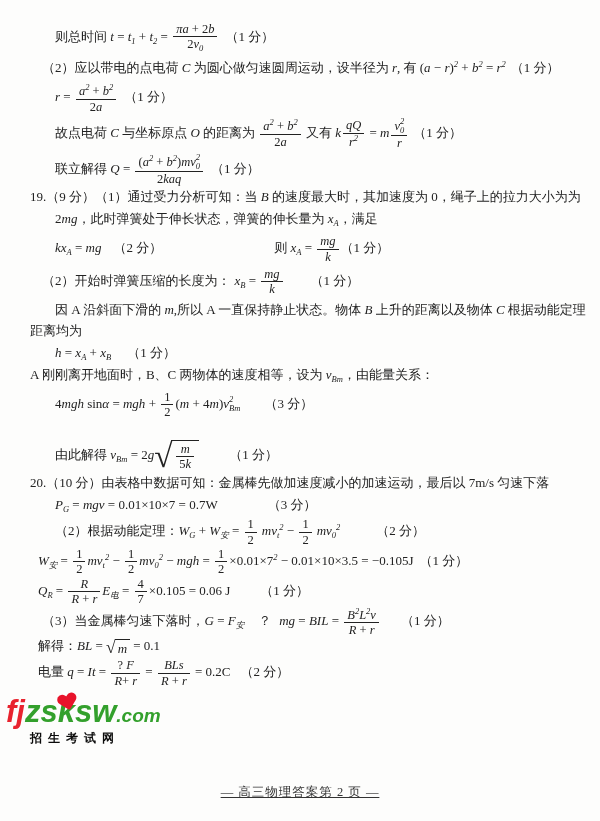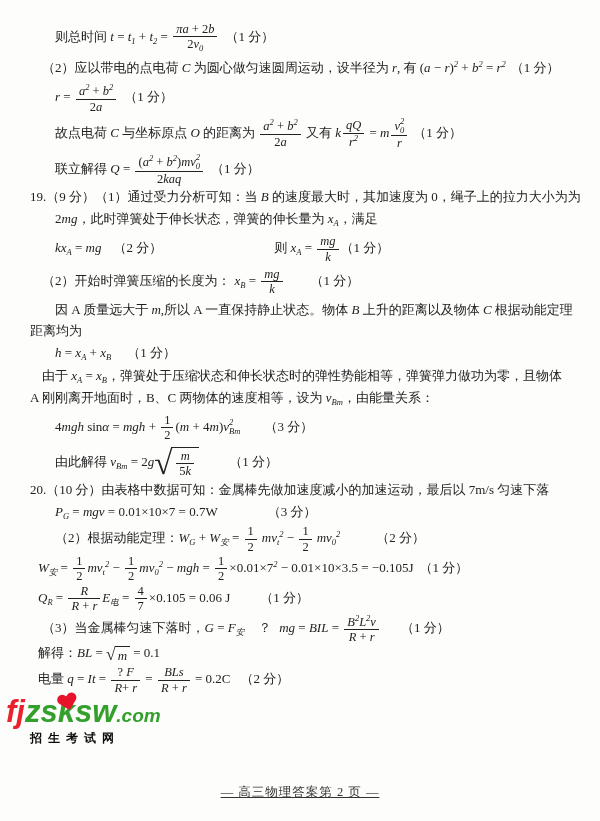--- a/index.html
+++ b/index.html
@@ -44,27 +44,26 @@
   <div class="content">
       <div class="line" style="padding-left: 25px; margin-top: 0px;"><span class="mtxt">则总时间 </span><span class="mi">t</span><span class="mtxt"> = </span><span class="mi">t</span><span class="msub">1</span><span class="mtxt"> + </span><span class="mi">t</span><span class="msub">2</span><span class="mtxt"> = </span><span class="frac"><span class="fnum"><span class="mi">πa</span><span class="mtxt"> + 2</span><span class="mi">b</span></span><span class="fden"><span class="mtxt">2</span><span class="mi">v</span><span class="msub">0</span></span></span><span class="gap" style="width: 6px;"></span><span class="mtxt">（1 分）</span></div>
       <div class="line" style="padding-left: 12px; margin-top: 5px;"><span class="mtxt">（2）应以带电的点电荷 </span><span class="mi">C</span><span class="mtxt"> 为圆心做匀速圆周运动，设半径为 </span><span class="mi">r</span><span class="mtxt">, 有 (</span><span class="mi">a</span><span class="mtxt"> − </span><span class="mi">r</span><span class="mtxt">)</span><span class="msup">2</span><span class="mtxt"> + </span><span class="mi">b</span><span class="msup">2</span><span class="mtxt"> = </span><span class="mi">r</span><span class="msup">2</span><span class="gap" style="width: 5px;"></span><span class="mtxt">（1 分）</span></div>
       <div class="line" style="padding-left: 25px; margin-top: 4px;"><span class="mi">r</span><span class="mtxt"> = </span><span class="frac"><span class="fnum"><span class="mi">a</span><span class="msup">2</span><span class="mtxt"> + </span><span class="mi">b</span><span class="msup">2</span></span><span class="fden"><span class="mtxt">2</span><span class="mi">a</span></span></span><span class="gap" style="width: 6px;"></span><span class="mtxt">（1 分）</span></div>
       <div class="line" style="padding-left: 25px; margin-top: 3px;"><span class="mtxt">故点电荷 </span><span class="mi">C</span><span class="mtxt"> 与坐标原点 </span><span class="mi">O</span><span class="mtxt"> 的距离为 </span><span class="frac"><span class="fnum"><span class="mi">a</span><span class="msup">2</span><span class="mtxt"> + </span><span class="mi">b</span><span class="msup">2</span></span><span class="fden"><span class="mtxt">2</span><span class="mi">a</span></span></span><span class="mtxt"> 又有 </span><span class="mi">k</span><span class="frac"><span class="fnum"><span class="mi">qQ</span></span><span class="fden"><span class="mi">r</span><span class="msup">2</span></span></span><span class="mtxt"> = </span><span class="mi">m</span><span class="frac"><span class="fnum"><span class="mi">v</span><span class="ss"><span class="ssu">2</span><span class="ssl">0</span></span></span><span class="fden"><span class="mi">r</span></span></span><span class="gap" style="width: 4px;"></span><span class="mtxt">（1 分）</span></div>
       <div class="line" style="padding-left: 25px; margin-top: 3px;"><span class="mtxt">联立解得 </span><span class="mi">Q</span><span class="mtxt"> = </span><span class="frac"><span class="fnum"><span class="mtxt">(</span><span class="mi">a</span><span class="msup">2</span><span class="mtxt"> + </span><span class="mi">b</span><span class="msup">2</span><span class="mtxt">)</span><span class="mi">mv</span><span class="ss"><span class="ssu">2</span><span class="ssl">0</span></span></span><span class="fden"><span class="mtxt">2</span><span class="mi">kaq</span></span></span><span class="gap" style="width: 6px;"></span><span class="mtxt">（1 分）</span></div>
       <div class="line" style="padding-left: 0px; margin-top: 3px;"><span class="mtxt">19.（9 分）（1）通过受力分析可知：当 </span><span class="mi">B</span><span class="mtxt"> 的速度最大时，其加速度为 0，绳子上的拉力大小为为</span></div>
       <div class="line" style="padding-left: 25px; margin-top: 2px;"><span class="mtxt">2</span><span class="mi">mg</span><span class="mtxt">，此时弹簧处于伸长状态，弹簧的伸长量为 </span><span class="mi">x</span><span class="msub">A</span><span class="mtxt">，满足</span></div>
       <div class="line" style="padding-left: 25px; margin-top: 3px;"><span class="mi">kx</span><span class="msub">A</span><span class="mtxt"> = </span><span class="mi">mg</span><span class="gap" style="width: 12px;"></span><span class="mtxt">（2 分）</span><span class="gap" style="width: 112px;"></span><span class="mtxt">则 </span><span class="mi">x</span><span class="msub">A</span><span class="mtxt"> = </span><span class="frac"><span class="fnum"><span class="mi">mg</span></span><span class="fden"><span class="mi">k</span></span></span><span class="mtxt">（1 分）</span></div>
       <div class="line" style="padding-left: 12px; margin-top: 3px;"><span class="mtxt">（2）开始时弹簧压缩的长度为：</span><span class="gap" style="width: 4px;"></span><span class="mi">x</span><span class="msub">B</span><span class="mtxt"> = </span><span class="frac"><span class="fnum"><span class="mi">mg</span></span><span class="fden"><span class="mi">k</span></span></span><span class="gap" style="width: 26px;"></span><span class="mtxt">（1 分）</span></div>
-      <div class="line" style="padding-left: 25px; margin-top: 5px;"><span class="mtxt">因 A 质量远大于 </span><span class="mi">m</span><span class="mtxt">,所以 A 一直保持静止状态。物体 </span><span class="mi">B</span><span class="mtxt"> 上升的距离以及物体 </span><span class="mi">C</span><span class="mtxt"> 根据动能定理</span></div>
+      <div class="line" style="padding-left: 25px; margin-top: 5px;"><span class="mtxt">因 A 沿斜面下滑的 </span><span class="mi">m</span><span class="mtxt">,所以 A 一直保持静止状态。物体 </span><span class="mi">B</span><span class="mtxt"> 上升的距离以及物体 </span><span class="mi">C</span><span class="mtxt"> 根据动能定理</span></div>
       <div class="line" style="padding-left: 0px; margin-top: 1px;"><span class="mtxt">距离均为</span></div>
       <div class="line" style="padding-left: 25px; margin-top: 2px;"><span class="mi">h</span><span class="mtxt"> = </span><span class="mi">x</span><span class="msub">A</span><span class="mtxt"> + </span><span class="mi">x</span><span class="msub">B</span><span class="gap" style="width: 16px;"></span><span class="mtxt">（1 分）</span></div>
-      <div class="line" style="padding-left: 12px; margin-top: 3px;"><span class="mtxt">由于 </span><span class="mi">x</span><span class="msub">A</span><span class="mtxt"> = </span><span class="mi">x</span><span class="msub">B</span><span class="mtxt">，弹簧处于压缩状态和伸长状态时的弹性势能相等，弹簧弹力做功为零，且物体</span></div>
       <div class="line" style="padding-left: 0px; margin-top: 2px;"><span class="mtxt">A 刚刚离开地面时，B、C 两物体的速度相等，设为 </span><span class="mi">v</span><span class="msub">Bm</span><span class="mtxt">，由能量关系：</span></div>
       <div class="line" style="padding-left: 25px; margin-top: 3px;"><span class="mtxt">4</span><span class="mi">mgh</span><span class="mtxt"> sin</span><span class="mi">α</span><span class="mtxt"> = </span><span class="mi">mgh</span><span class="mtxt"> + </span><span class="frac"><span class="fnum"><span class="mtxt">1</span></span><span class="fden"><span class="mtxt">2</span></span></span><span class="mtxt">(</span><span class="mi">m</span><span class="mtxt"> + 4</span><span class="mi">m</span><span class="mtxt">)</span><span class="mi">v</span><span class="ss"><span class="ssu">2</span><span class="ssl">Bm</span></span><span class="gap" style="width: 24px;"></span><span class="mtxt">（3 分）</span></div>
-      <div class="line" style="padding-left: 25px; margin-top: 4px;"><span class="mtxt">由此解得 </span><span class="mi">v</span><span class="msub">Bm</span><span class="mtxt"> = 2</span><span class="mi">g</span><span class="sqrt big">
+      <div class="line" style="padding-left: 25px; margin-top: 20px;"><span class="mtxt">由此解得 </span><span class="mi">v</span><span class="msub">Bm</span><span class="mtxt"> = 2</span><span class="mi">g</span><span class="sqrt big">
           <span class="rad">√</span>
           <span class="sqc">
             <span class="frac">
               <span class="fnum"><span class="mi">m</span></span>
               <span class="fden"><span class="mtxt">5</span><span class="mi">k</span></span>
             </span>
           </span>
         </span><span class="gap" style="width: 30px;"></span><span class="mtxt">（1 分）</span></div>
       <div class="line" style="padding-left: 0px; margin-top: 4px;"><span class="mtxt">20.（10 分）由表格中数据可知：金属棒先做加速度减小的加速运动，最后以 7m/s 匀速下落</span></div>
       <div class="line" style="padding-left: 25px; margin-top: 2px;"><span class="mi">P</span><span class="msub">G</span><span class="mtxt"> = </span><span class="mi">mgv</span><span class="mtxt"> = 0.01×10×7 = 0.7W</span><span class="gap" style="width: 50px;"></span><span class="mtxt">（3 分）</span></div>

